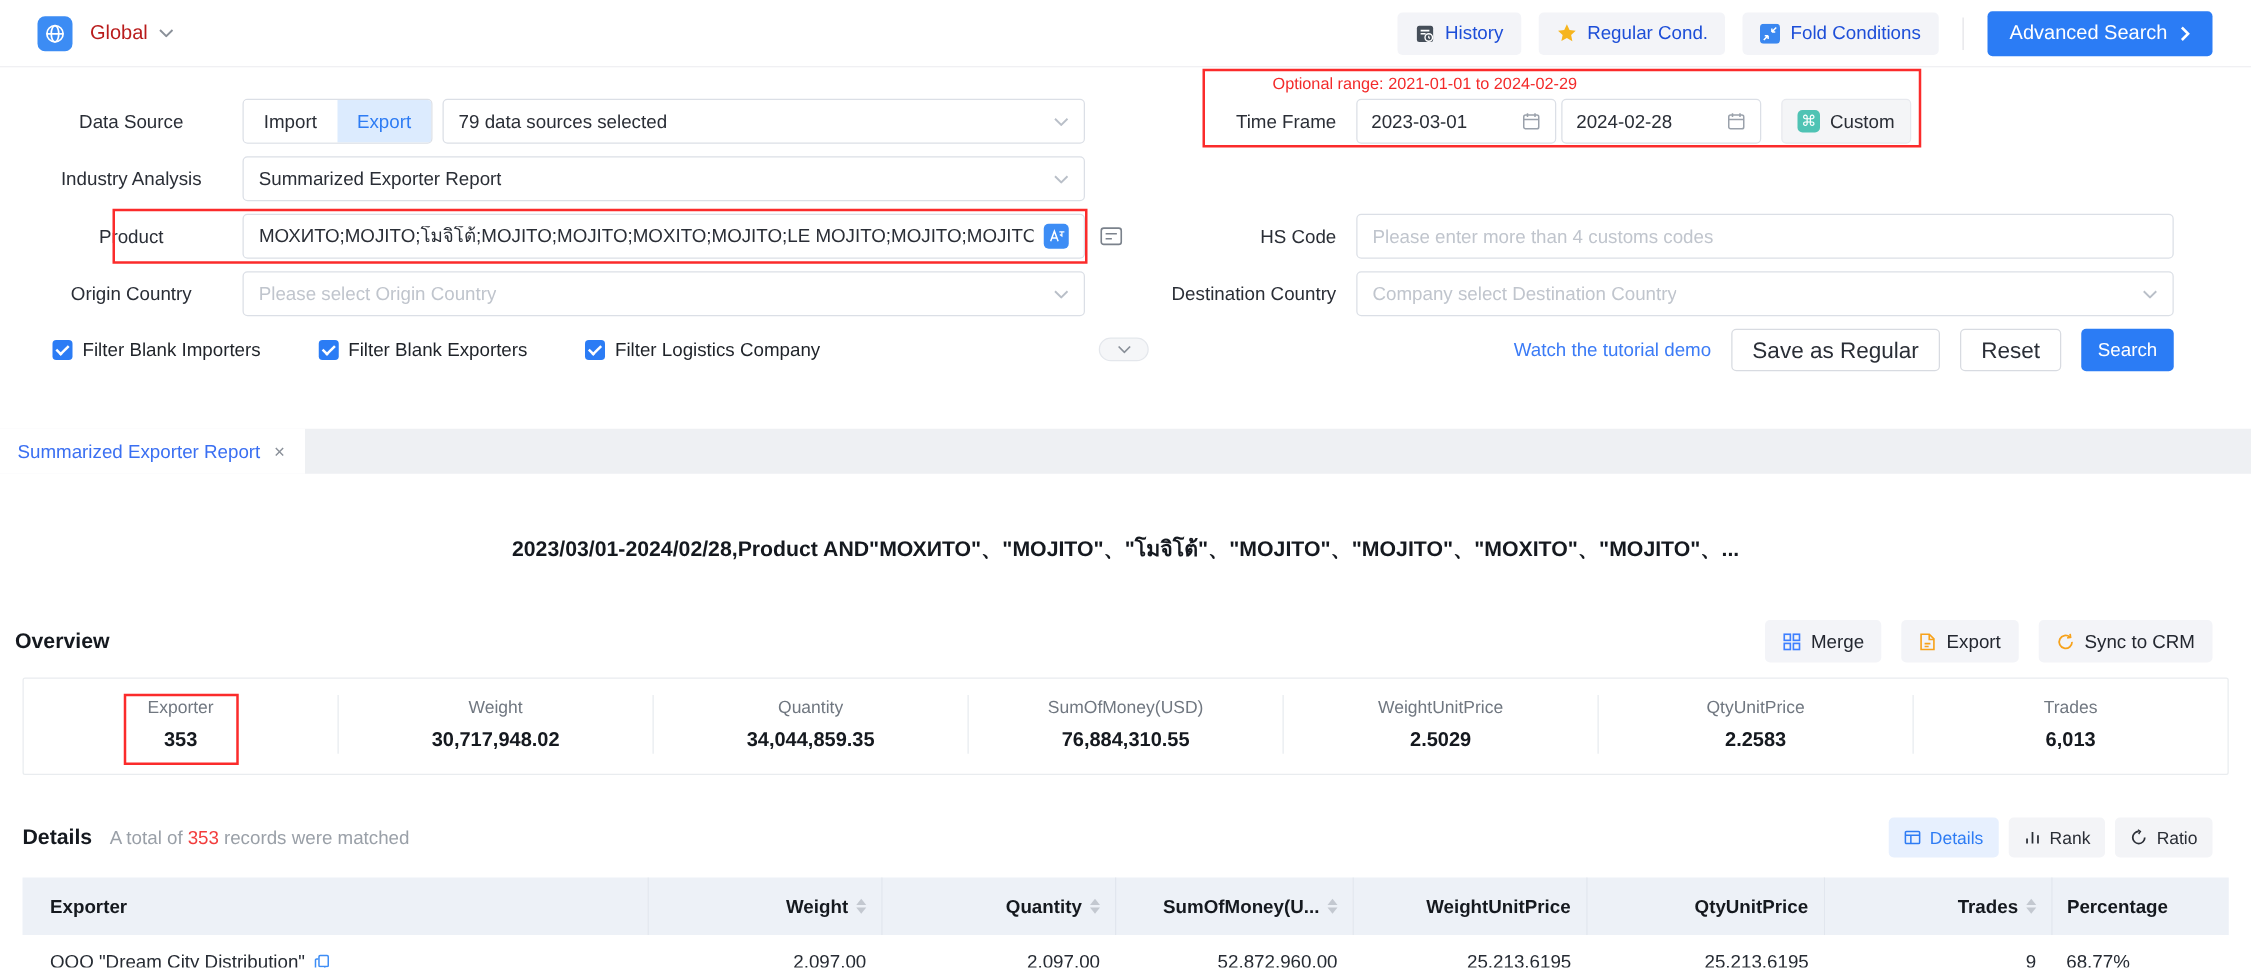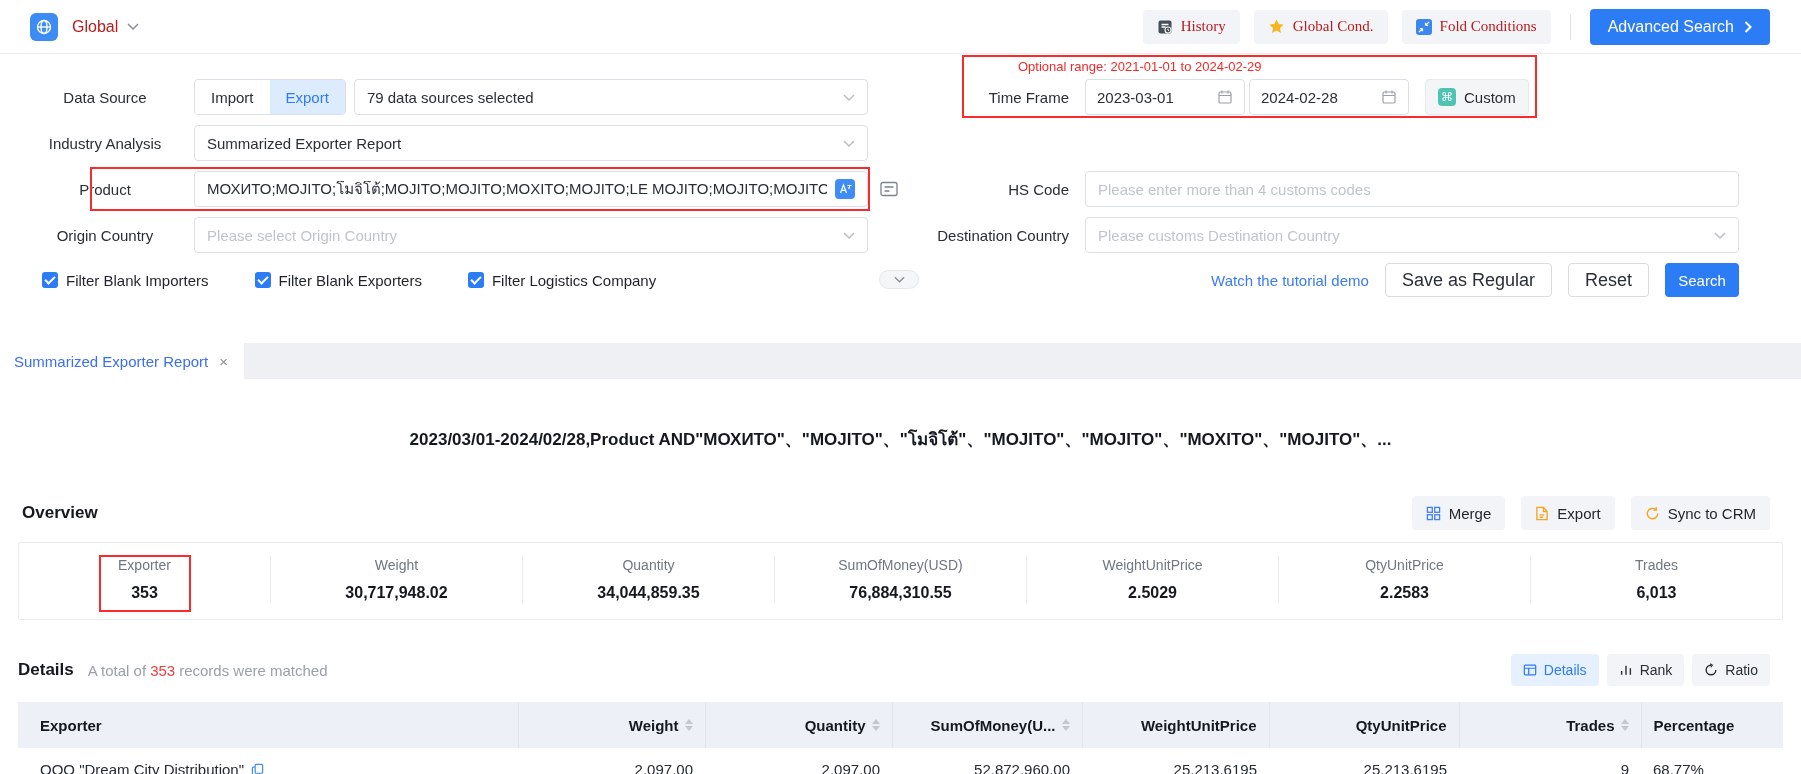--- a/index.html
+++ b/index.html
@@ -12,21 +12,21 @@
     font-size: 15px;
   }
   svg { display: block; }
 
   
   .topbar { height: 54px; display: flex; align-items: center; padding: 0 31px 0 30px; border-bottom: 1px solid #ececf0; }
   .logo { width: 28px; height: 28px; border-radius: 6px; background: #3c8cf4; display: flex; align-items: center; justify-content: center; }
   .region-label { margin-left: 14px; font-size: 16px; color: #b91c1c; }
   .region-chev { margin-left: 9px; }
   .topbar-right { margin-left: auto; display: flex; align-items: center; gap: 14px; }
-  .tb-btn { height: 34px; background: #f3f4f8; border: none; border-radius: 4px; padding: 0 14px; display: flex; align-items: center; gap: 8px; font-size: 15px; color: #b91c1c; cursor: pointer; font-family: Liberation Serif, serif; }
+  .tb-btn { height: 34px; background: #f3f4f8; border: none; border-radius: 4px; padding: 0 14px; display: flex; align-items: center; gap: 8px; font-size: 15px; color: #1d4ed8; cursor: pointer; font-family: Liberation Sans, sans-serif; }
   .vdiv { width: 1px; height: 26px; background: #e3e4e8; margin: 0 5px; }
   .btn-primary { background: #2b7cf5; color: #fff; border: none; height: 36px; border-radius: 4px; padding: 0 18px; font-size: 16px; display: flex; align-items: center; gap: 10px; cursor: pointer; font-family: inherit; }
 
   
   .form { position: relative; padding: 25px 31px 36px 30px; background: #fff; }
   .form-row { display: flex; align-items: center; height: 36px; margin-bottom: 10px; }
   .form-row.last { margin-bottom: 16px; }
   .fgroup-left { display: flex; align-items: center; width: 838px; height: 36px; position: relative; }
   .fgroup-right { display: flex; align-items: center; width: 871px; margin-left: auto; height: 36px; position: relative; padding-right: 31px; }
   .flabel { width: 150px; flex: none; text-align: center; color: #2a2e36; margin-right: 14px; }
@@ -63,21 +63,21 @@
   .btn-search { height: 34px; width: 74px; background: #2b7cf5; border: none; border-radius: 4px; font-size: 15px; color: #fff; cursor: pointer; font-family: inherit; }
 
   
   .gap-strip { height: 16px; background: #fff; }
   .tabbar { height: 36px; background: #eef0f3; display: flex; }
   .tab { height: 36px; background: #fff; display: flex; align-items: center; gap: 11px; padding: 0 16px 0 14px; color: #3a6ff2; cursor: pointer; }
   .tab-close { color: #8a9099; font-size: 15px; line-height: 1; cursor: pointer; }
 
   
   .summary { margin-top: 46px; text-align: center; font-size: 17px; font-weight: 700; color: #15191f; }
-  .overview-row { margin-top: 44px; height: 34px; display: flex; align-items: center; padding: 0 31px 0 22px; }
+  .overview-row { margin-top: 44px; height: 34px; display: flex; align-items: center; padding: 0 31px 0 12px; }
   .section-title { font-size: 17px; font-weight: 700; color: #15191f; }
   .overview-btns { margin-left: auto; display: flex; gap: 16px; }
   .ov-btn { height: 34px; background: #f3f4f8; border: none; border-radius: 4px; padding: 0 14px; display: flex; align-items: center; gap: 8px; font-size: 15px; color: #232730; cursor: pointer; font-family: inherit; }
 
   .stats-card { margin: 12px 18px 0; border: 1px solid #e9ecef; border-radius: 2px; display: flex; padding: 13px 0 16px; }
   .stat-col { flex: 1; text-align: center; position: relative; }
   .stat-col + .stat-col { border-left: 1px solid #e8ebef; }
   .stat-label { font-size: 14px; color: #707780; line-height: 18px; }
   .stat-value { margin-top: 8px; font-size: 16px; font-weight: 700; color: #15191f; line-height: 21px; }
   .ring-exporter { left: 50%; transform: translateX(-50%); top: -1px; width: 92px; height: 57px; }
@@ -132,21 +132,21 @@
           </svg>
         </span>
       <span>History</span>
     </button>
     <button class="tb-btn">
       <span>
           <svg width="17" height="17" viewBox="0 0 24 24" fill="#f6b51e">
             <path d="M12 2l3 6.6 7 .8-5.2 4.8 1.4 7-6.2-3.6L5.8 21l1.4-7L2 9.4l7-.8z"></path>
           </svg>
         </span>
-      <span>Global Cond.</span>
+      <span>Regular Cond.</span>
     </button>
     <button class="tb-btn">
       <span>
           <svg width="16" height="16" viewBox="0 0 16 16">
             <rect width="16" height="16" rx="3" fill="#3a87f0"></rect>
             <path d="M9.5 6.5L13 3M9.5 6.5V3.8M9.5 6.5h2.7M6.5 9.5L3 13M6.5 9.5v2.7M6.5 9.5H3.8" stroke="#fff" stroke-width="1.2" fill="none"></path>
           </svg>
         </span>
       <span>Fold Conditions</span>
     </button>
@@ -260,21 +260,21 @@
         <span class="chev">
             <svg width="12" height="7" viewBox="0 0 12 7" fill="none" stroke="#b9bfc8" stroke-width="1.5">
               <path d="M1 1l5 5 5-5"></path>
             </svg>
           </span>
       </div>
     </div>
     <div class="fgroup-right">
       <span class="flabel-r">Destination Country</span>
       <div class="select">
-        <span class="placeholder">Please customs Destination Country</span>
+        <span class="placeholder">Company select Destination Country</span>
         <span class="chev">
             <svg width="12" height="7" viewBox="0 0 12 7" fill="none" stroke="#b9bfc8" stroke-width="1.5">
               <path d="M1 1l5 5 5-5"></path>
             </svg>
           </span>
       </div>
     </div>
   </div>
 
   <div class="checkbox-row">

